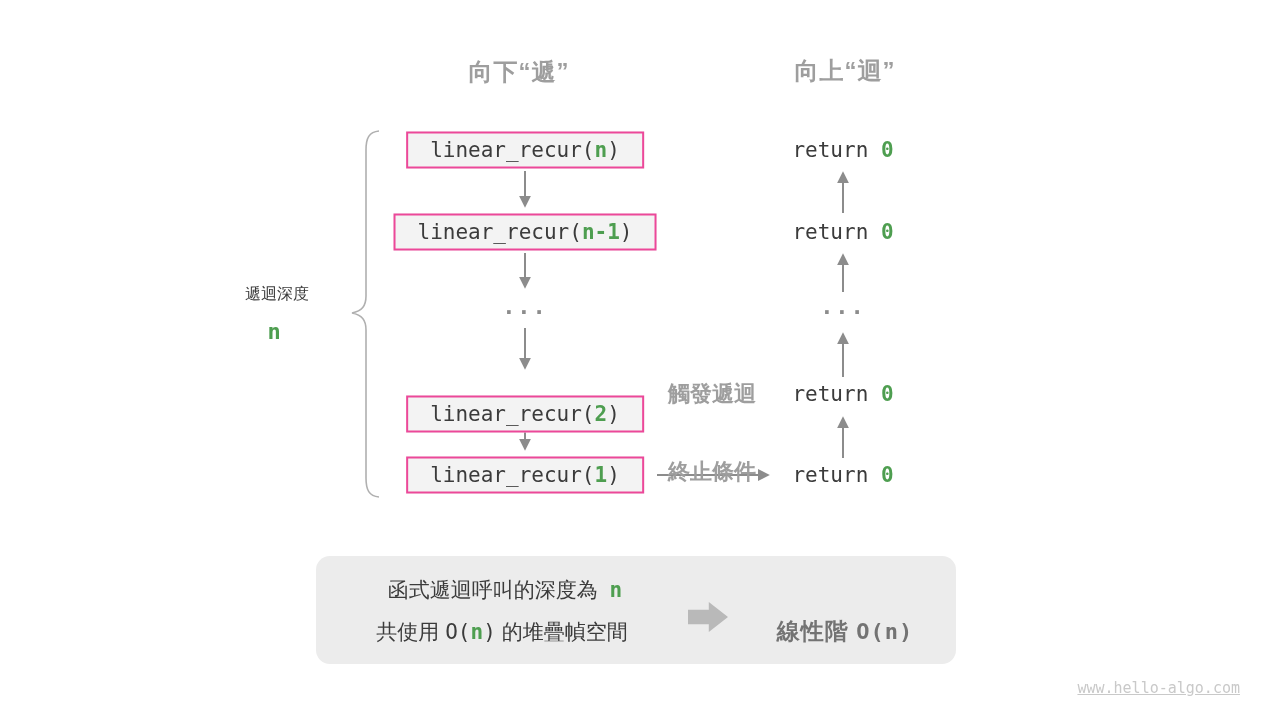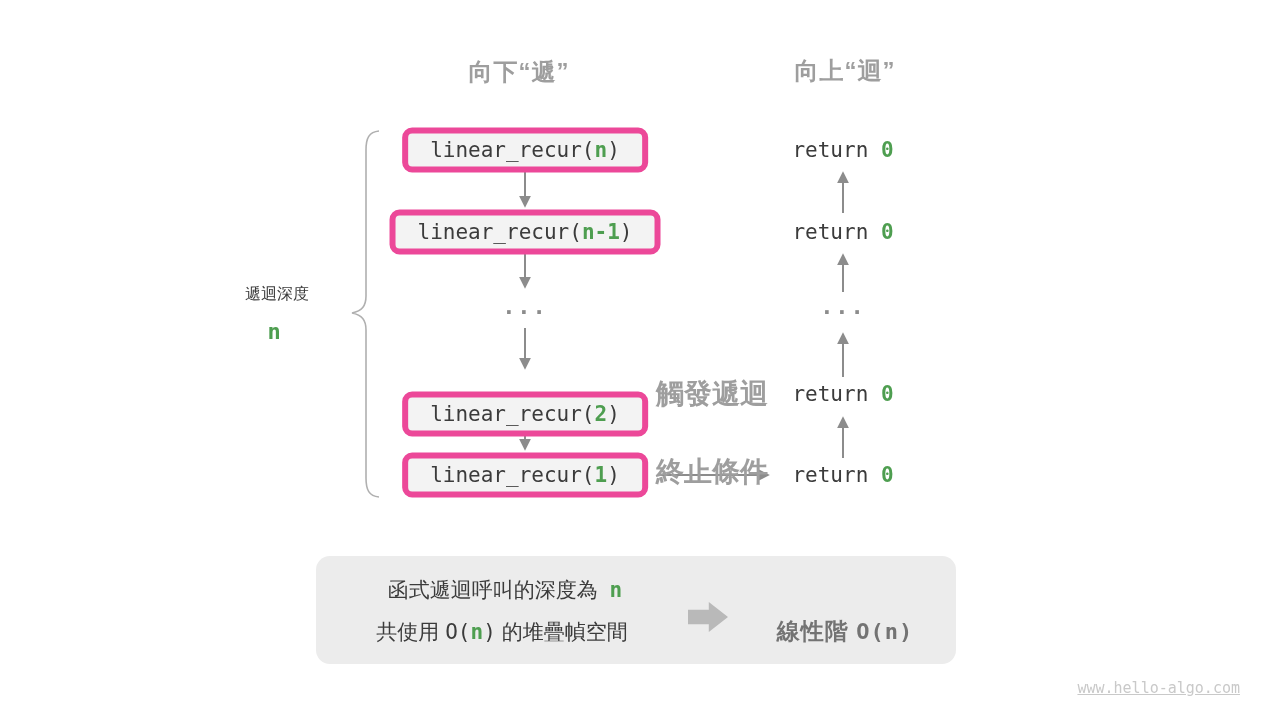--- a/index.html
+++ b/index.html
@@ -18,22 +18,22 @@
 
   .hdr {
     font-size: 24px;
     font-weight: bold;
     color: #9e9e9e;
     letter-spacing: 1px;
   }
   .code { font-family: "DejaVu Sans Mono", "Liberation Mono", monospace; }
   .callbox {
     background: #f3f3f3;
-    border: 6px solid #ec4899;
-    border-radius: 10px;
+    border: 2px solid #ec4899;
+    border-radius: 0;
     padding: 4px 22px 5px 22px;
     font-family: "DejaVu Sans Mono", "Liberation Mono", monospace;
     font-size: 21px;
     color: #3b3b3b;
     white-space: pre;
   }
   .green { color: #4e9e50; font-weight: bold; }
   .ret {
     font-family: "DejaVu Sans Mono", "Liberation Mono", monospace;
     font-size: 21px;
@@ -47,21 +47,21 @@
     font-weight: bold;
     color: #8c8c8c;
     letter-spacing: 2px;
   }
   .depth-text { font-size: 16px; color: #3b3b3b; }
   .depth-n {
     font-family: "DejaVu Sans Mono", "Liberation Mono", monospace;
     font-size: 22px;
   }
   .trigger {
-    font-size: 28px;
+    font-size: 22px;
     font-weight: bold;
     color: #9e9e9e;
     text-align: center;
     line-height: 26px;
   }
   .panel {
     background: #ececec;
     border-radius: 14px;
   }
   .panel-line {

